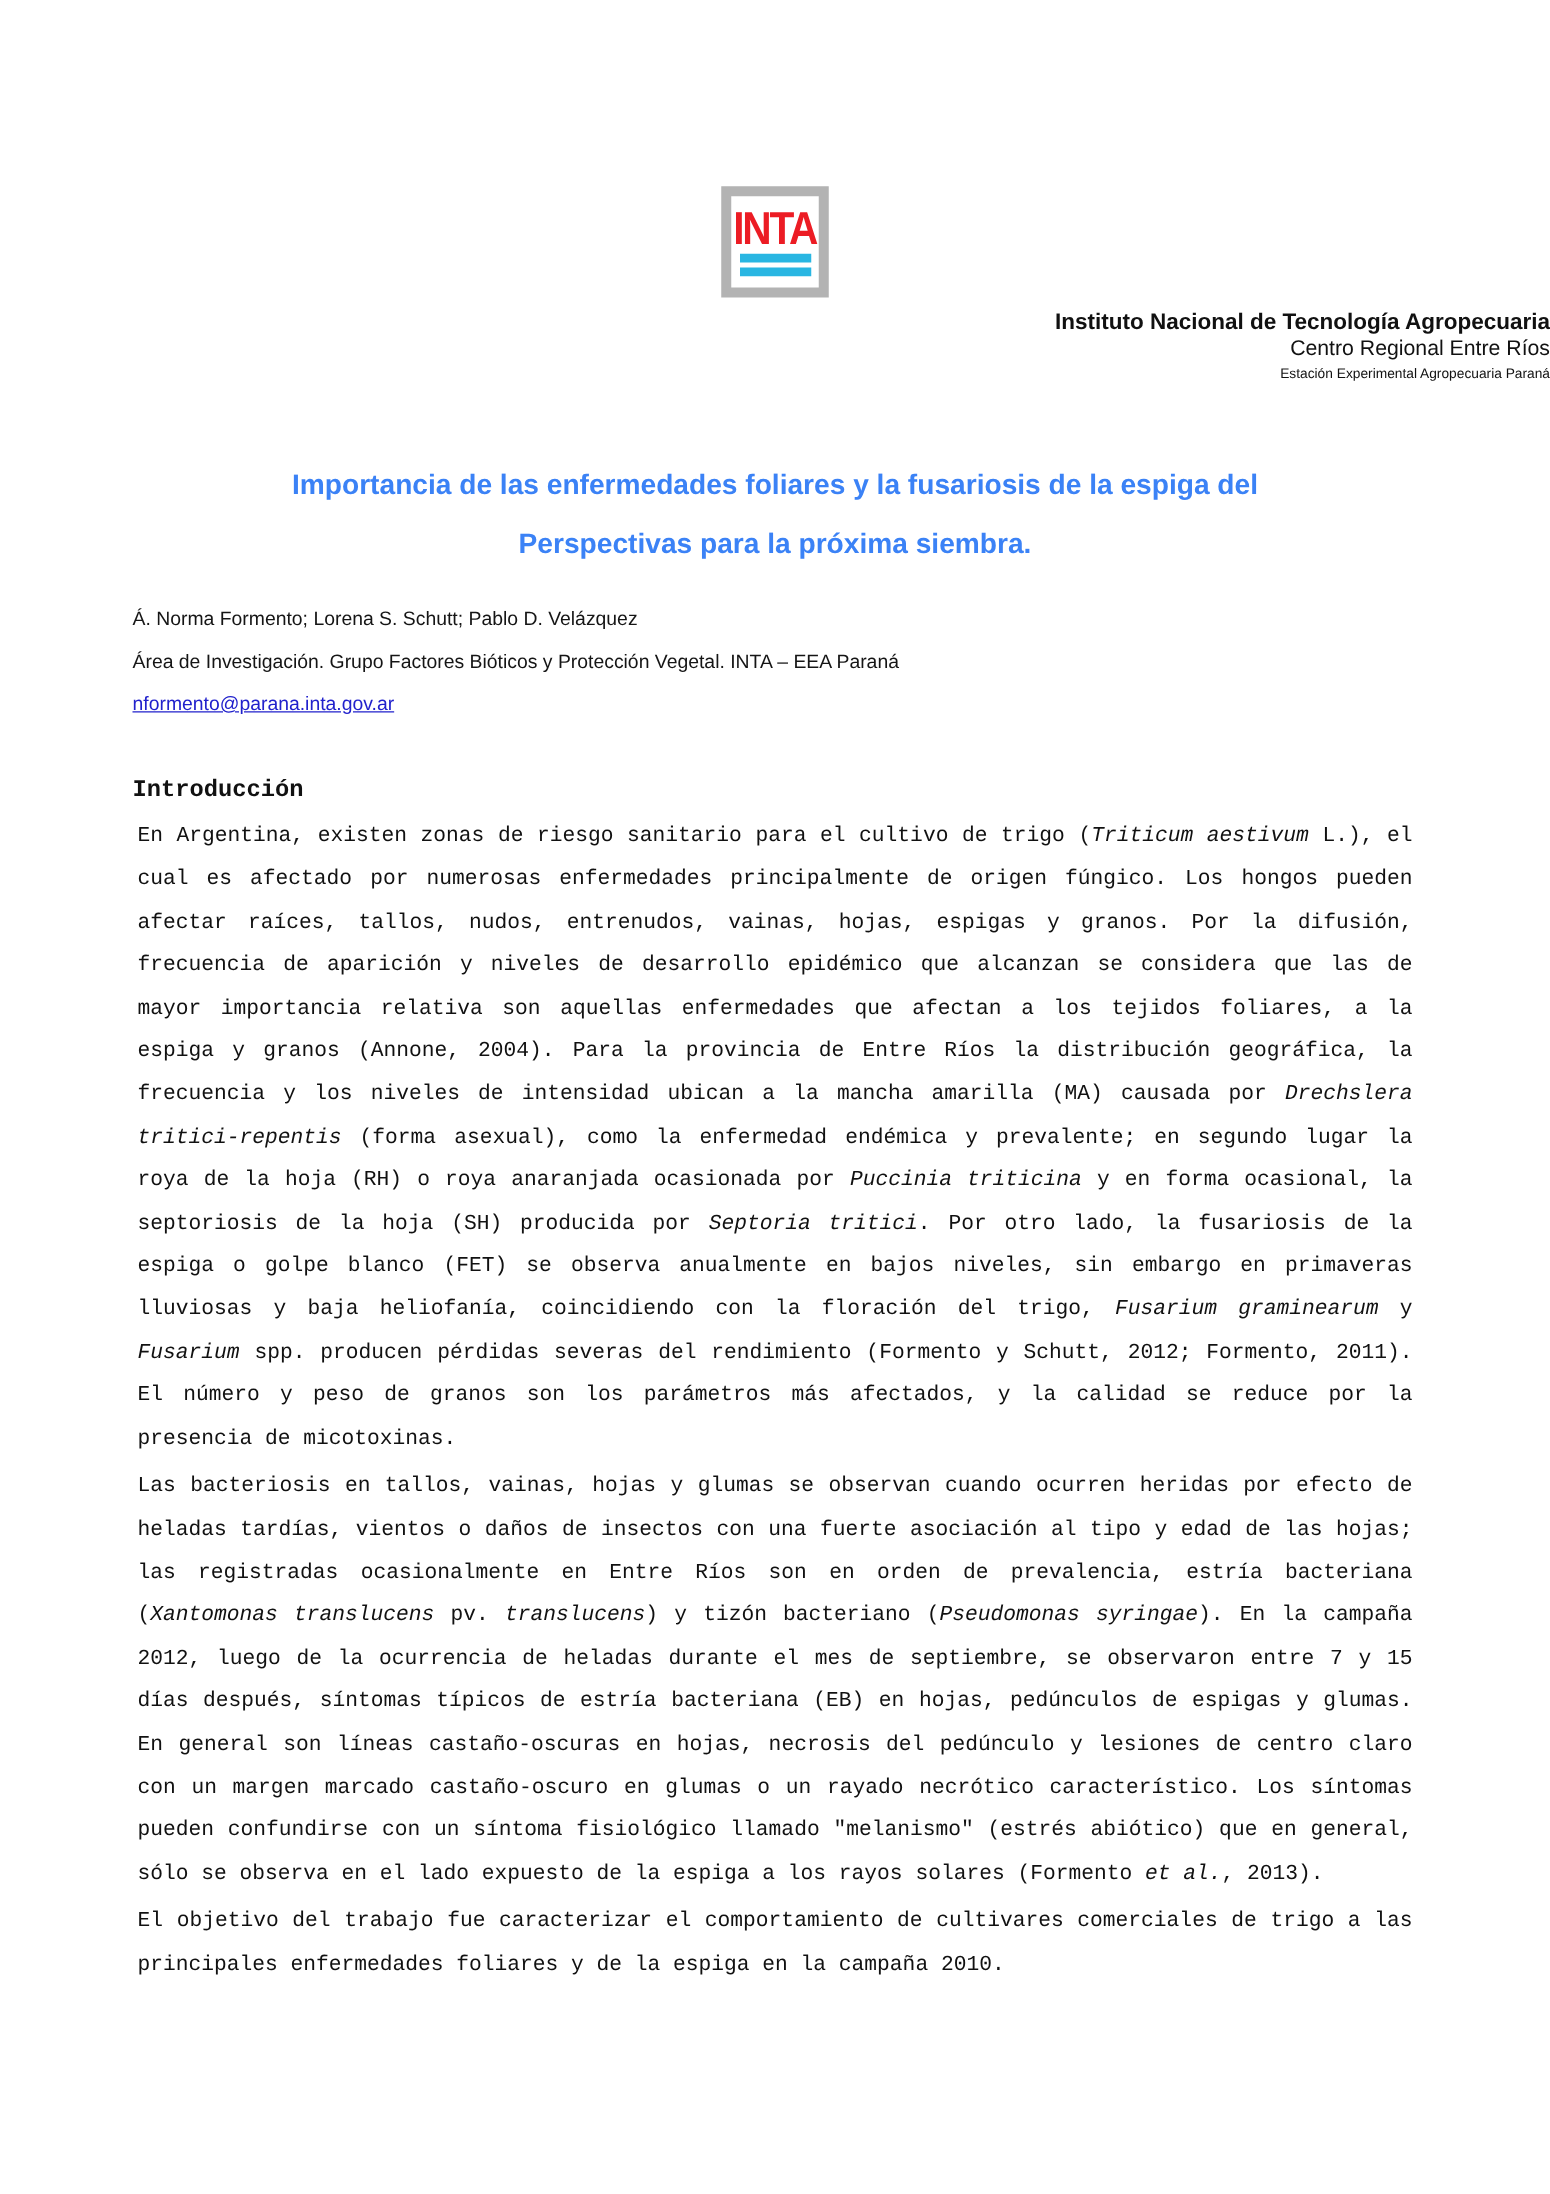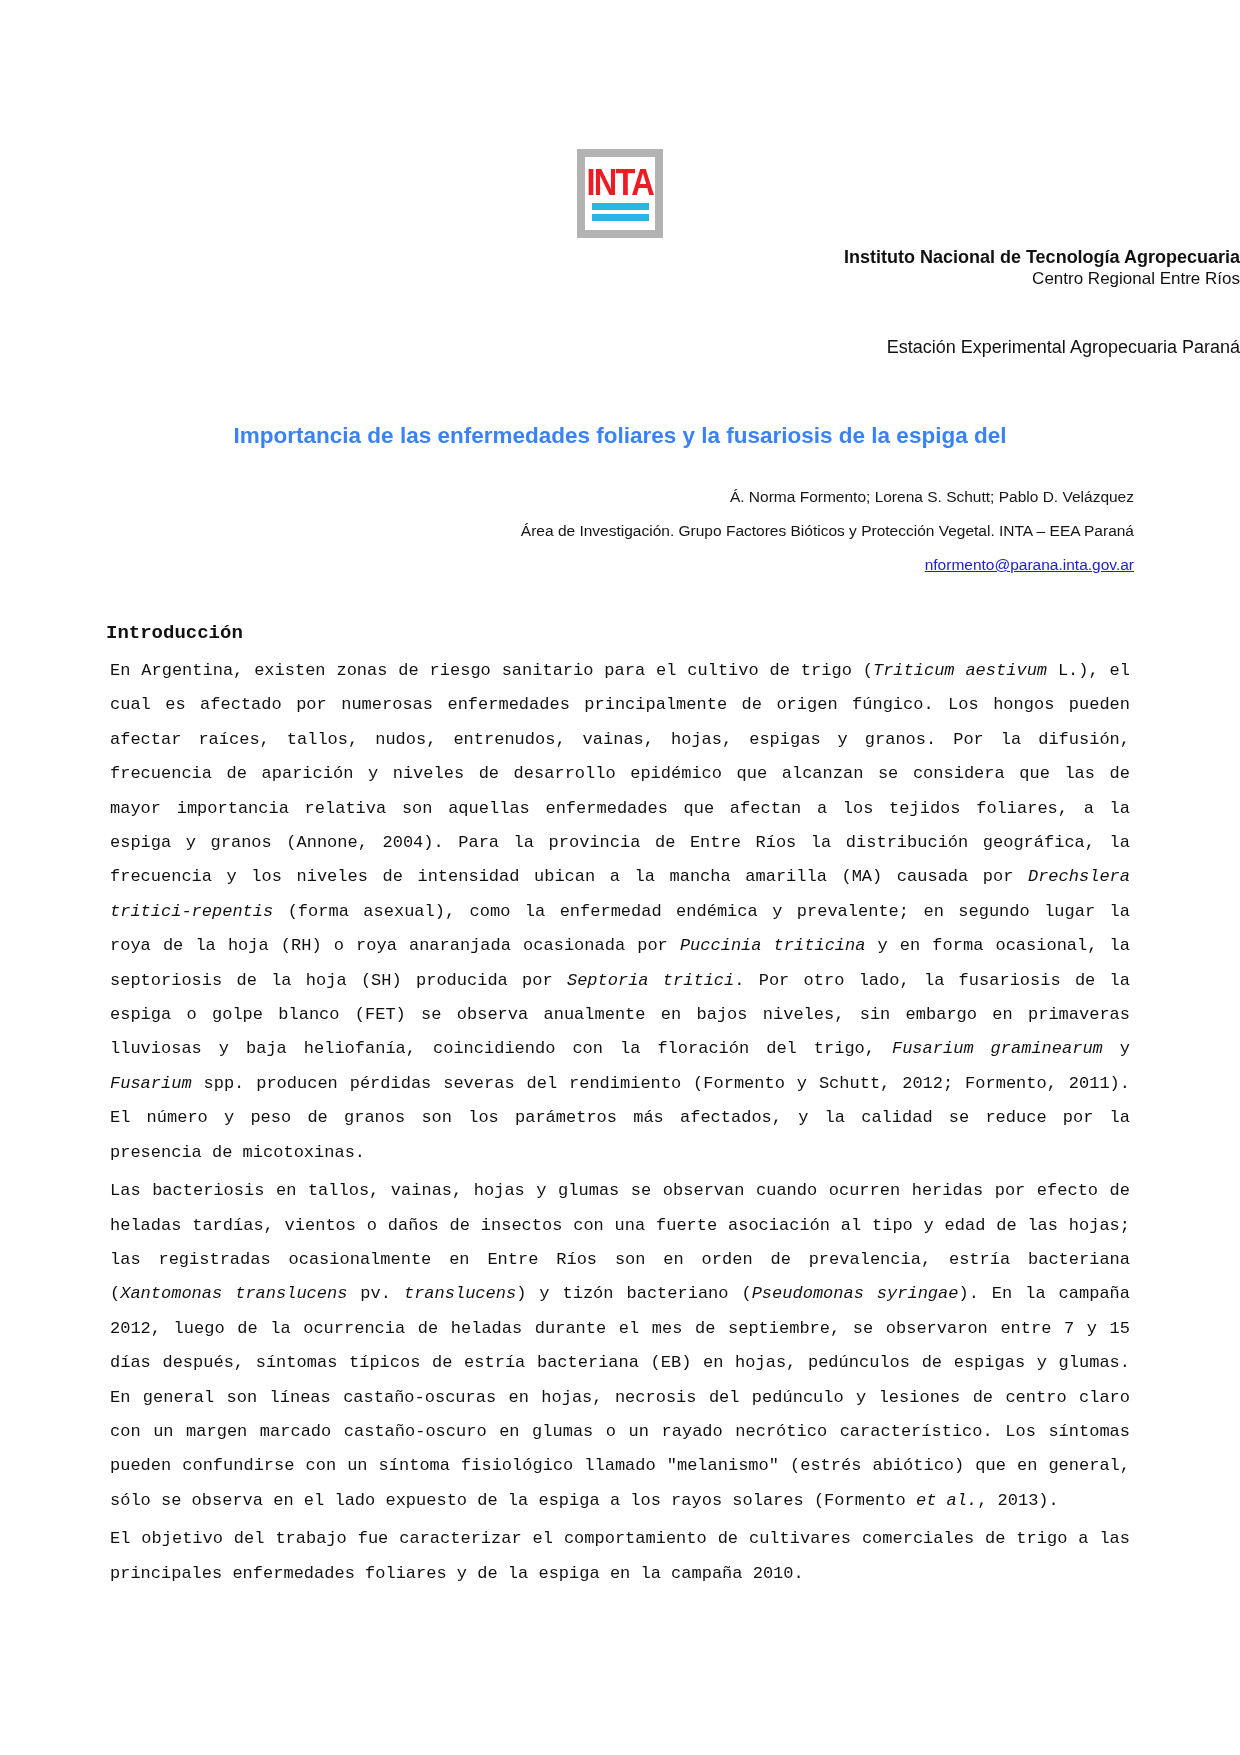--- a/index.html
+++ b/index.html
@@ -28,33 +28,33 @@
     color: #ec1c24;
   }
   .logo-stripe {
     width: 57px; height: 7px; margin-top: 4px;
     background: #29b6e2;
   }
 
   .inst { text-align: right; margin-top: 9px; line-height: 21px; }
   .inst-1 { font-weight: bold; font-size: 18px; }
   .inst-2 { font-size: 17px; }
-  .inst-3 { font-size: 18px; line-height: 20px; margin-top: 48px; }
+  .inst-3 { font-size: 11px; line-height: 20px; }
 
   
   .title-block { text-align: center; margin-top: 55px; }
   .title-line {
     font-weight: bold; font-size: 22.5px; line-height: 47px;
     color: #3b82f6;
   }
 
   
   .byline {
     margin: 21px 106px 0 106px;
-    text-align: right; font-size: 15.5px; line-height: 34px;
+    text-align: left; font-size: 15.5px; line-height: 34px;
     color: #151515;
   }
   .byline a { color: #2121cc; text-decoration: underline; cursor: pointer; }
 
   
   .content { margin: 0 106px; width: 1028px; font-family: Liberation Mono, monospace; }
   .section-heading {
     font-weight: bold; font-size: 19px; margin: 40px 0 0 0;
     color: #111111;
   }
@@ -80,20 +80,21 @@
   </div>
 
   <div class="inst">
     <div class="inst-1">Instituto Nacional de Tecnología Agropecuaria</div>
     <div class="inst-2">Centro Regional Entre Ríos</div>
     <div class="inst-3">Estación Experimental Agropecuaria Paraná</div>
   </div>
 
   <div class="title-block">
     <div class="title-line">Importancia de las enfermedades foliares y la fusariosis de la espiga del</div>
+    <div class="title-line">Perspectivas para la próxima siembra.</div>
   </div>
 
   <div class="byline">
     <div>Á. Norma Formento; Lorena S. Schutt; Pablo D. Velázquez</div>
     <div>Área de Investigación. Grupo Factores Bióticos y Protección Vegetal. INTA – EEA Paraná</div>
     <div><a>nformento@parana.inta.gov.ar</a></div>
   </div>
 
   <div class="content">
     <h2 class="section-heading">Introducción</h2>

